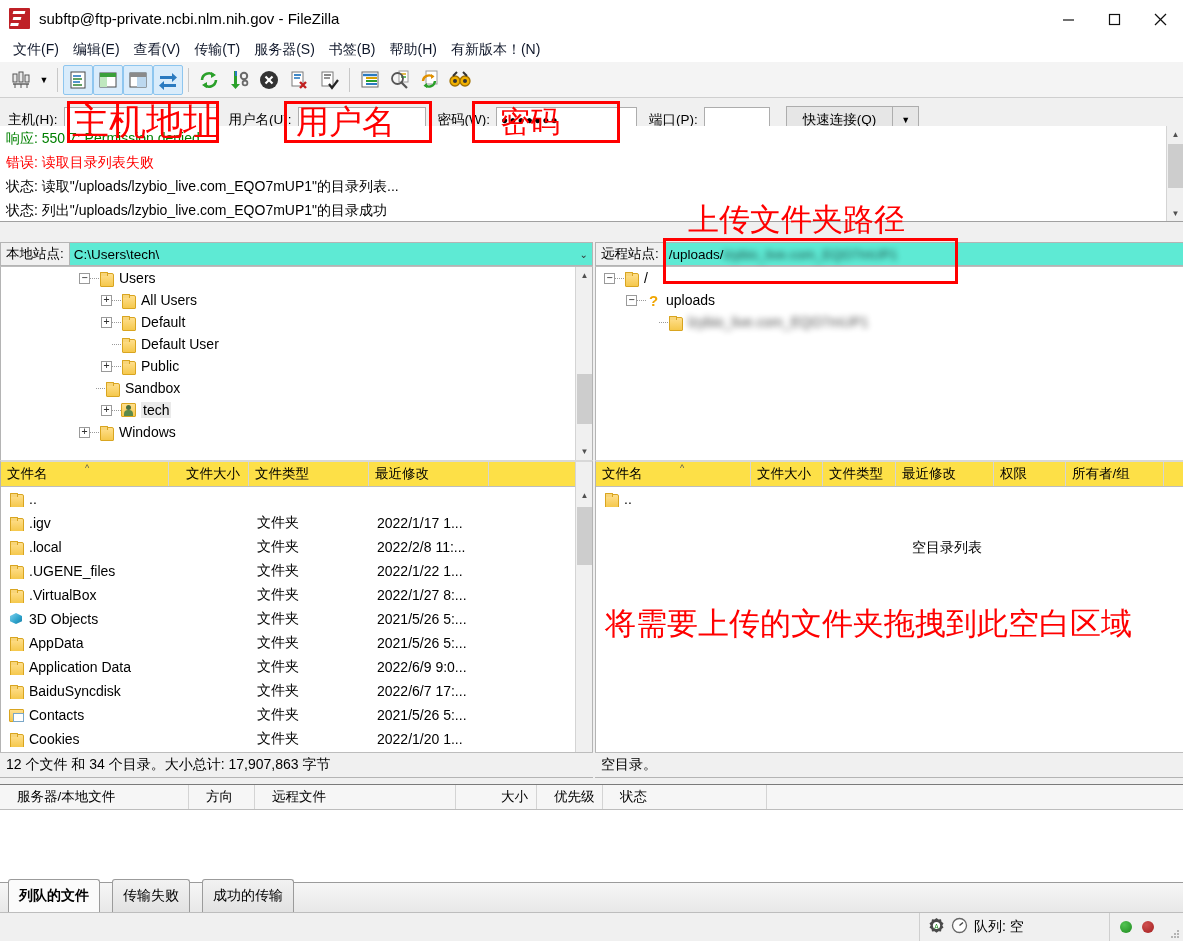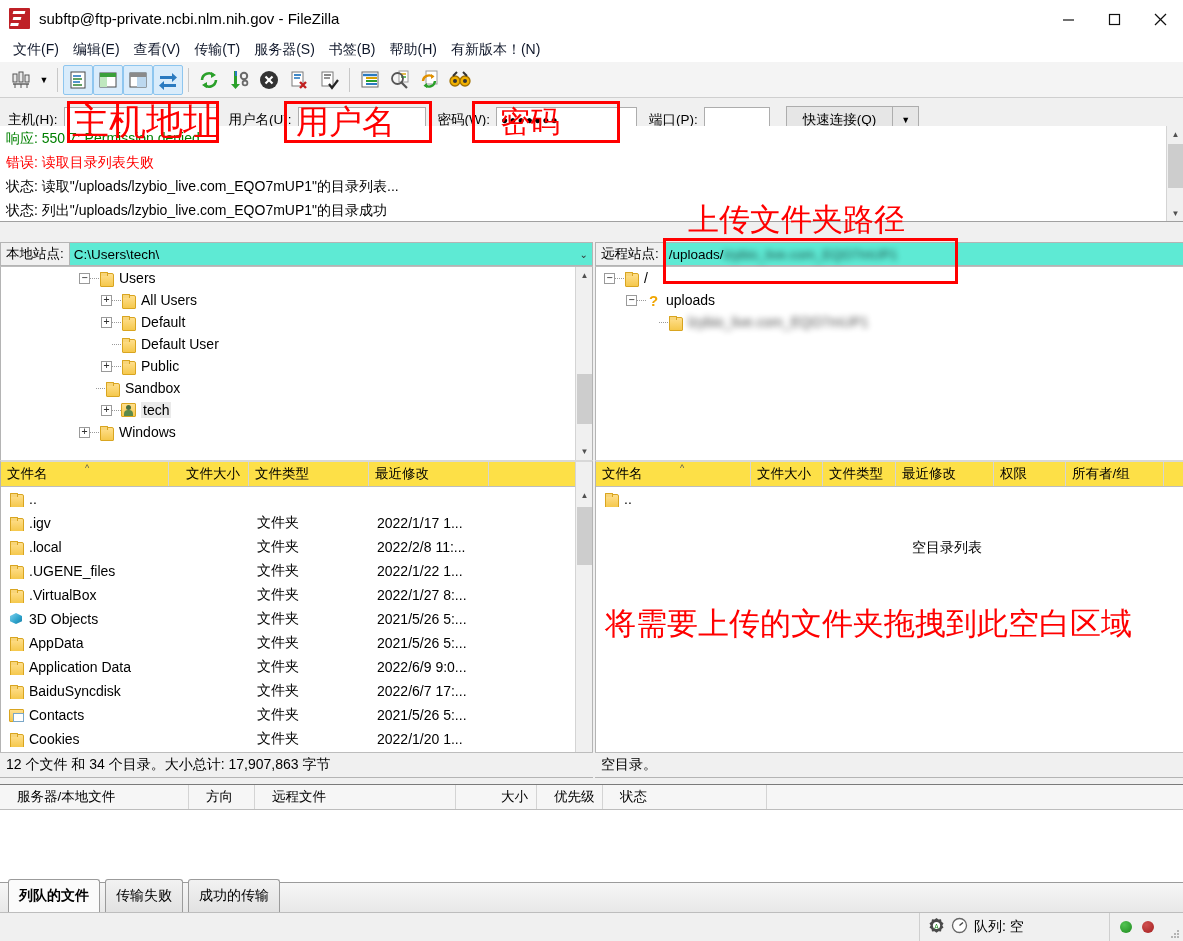--- a/index.html
+++ b/index.html
@@ -222,21 +222,21 @@
   }
   .queue-body { position: absolute; left:0; top: 810px; width: 1183px; height: 72px; background:#fff; }
   .tabbar {
     position: absolute; left: 0; top: 882px; width: 1183px; height: 30px;
     background: linear-gradient(180deg,#f6f6f6,#e8e8e8); display: flex; align-items: flex-end;
     padding-left: 8px; border-top: 1px solid #9b9b9b;
   }
   .tab {
     height: 27px; padding: 16px 10px; display: flex; align-items: center; font-size: 14px;
     border: 1px solid #9b9b9b; border-bottom: none; border-radius: 3px 3px 0 0;
-    background: linear-gradient(180deg,#f2f2f2,#e2e2e2); margin-right: 5px;
+    background: linear-gradient(180deg,#f2f2f2,#e2e2e2); margin-right: 12px;
   }
   .tab.active { background: #fbfbfb; font-weight: bold; }
   .statusbar {
     position: absolute; left: 0; top: 912px; width: 1183px; height: 29px;
     background: #f0f0f0; border-top: 1px solid #bdbdbd; display: flex; align-items: center;
   }
   .sb-cell { height: 29px; display: flex; align-items: center; border-right: 1px solid #cfcfcf; }
   .led { width: 12px; height: 12px; border-radius: 50%; margin-left: 10px; }
   .grip { position: absolute; right: 3px; bottom: 3px; width: 12px; height: 12px; }
 </style>

